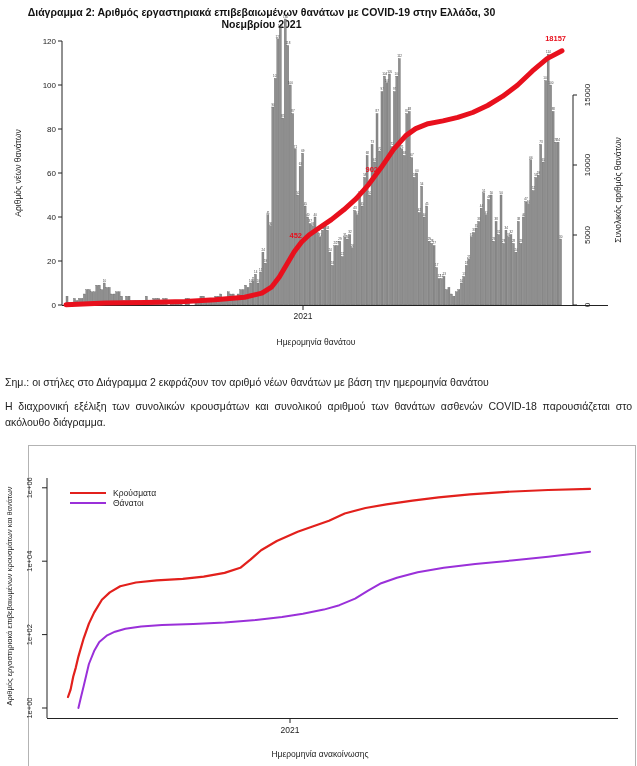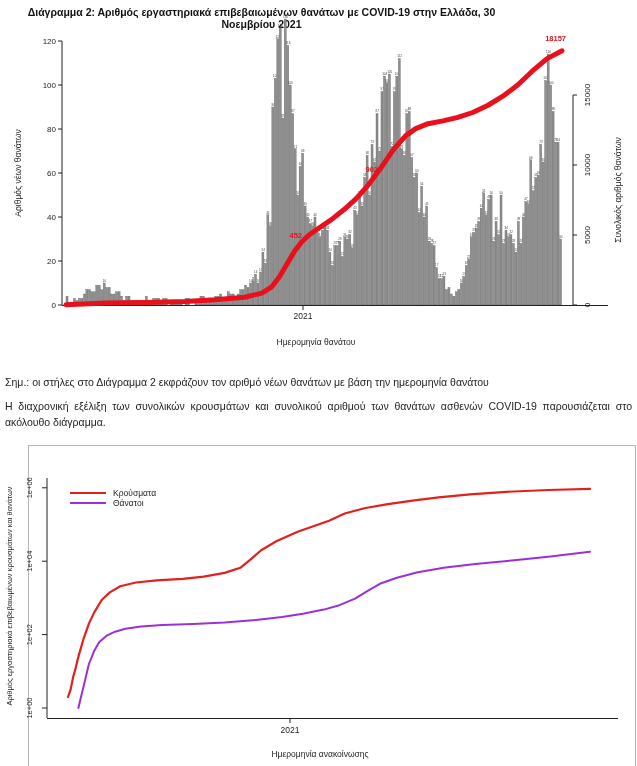--- a/index.html
+++ b/index.html
@@ -381,21 +381,21 @@
       <text x="21" y="173" font-family="&quot;Liberation Sans&quot;, sans-serif" font-size="8.5" fill="#1c1c1c" text-anchor="middle" transform="rotate(-90 21 173)">Αριθμός νέων θανάτων</text>
       <text x="621" y="190" font-family="&quot;Liberation Sans&quot;, sans-serif" font-size="8.5" fill="#1c1c1c" text-anchor="middle" transform="rotate(-90 621 190)">Συνολικός αριθμός θανάτων</text>
       <text x="302" y="238" font-family="&quot;Liberation Sans&quot;, sans-serif" font-size="7.5" font-weight="bold" fill="#e8101d" text-anchor="end">452</text>
       <text x="378" y="172" font-family="&quot;Liberation Sans&quot;, sans-serif" font-size="7.5" font-weight="bold" fill="#e8101d" text-anchor="end">902</text>
       <text x="566" y="41" font-family="&quot;Liberation Sans&quot;, sans-serif" font-size="7.5" font-weight="bold" fill="#e8101d" text-anchor="end">18157</text>
       <polyline points="66.0,304.7 105.7,303.0 145.4,302.4 185.0,301.4 214.8,299.7 244.6,297.2 261.9,293.1 271.8,286.8 279.3,277.0 286.7,264.4 294.2,251.8 301.6,242.0 309.0,235.0 319.0,228.0 331.4,219.6 343.8,209.8 356.2,198.6 368.6,184.6 381.0,167.8 393.4,149.6 405.8,135.6 415.7,128.6 428.1,123.7 443.0,120.9 457.8,117.4 472.7,112.5 487.6,105.5 502.5,96.4 517.4,85.2 532.2,71.2 547.1,58.6 562.0,50.8" fill="none" stroke="#e8101d" stroke-width="5" stroke-linecap="round" stroke-linejoin="round"></polyline>
     </svg>
 
   <div id="note1" class="bodytext">Σημ.: οι στήλες στο Διάγραμμα 2 εκφράζουν τον αριθμό νέων θανάτων με βάση την ημερομηνία θανάτου</div>
 
-  <div id="para1" class="bodytext">Η διαχρονική εξέλιξη των συνολικών κρουσμάτων και συνολικού αριθμού των θανάτων ασθενών COVID-19 παρουσιάζεται στο ακόλουθο διάγραμμα.</div>
+  <div id="para1" class="bodytext">Η διαχρονική εξέλιξη των συνολικών κρουσμάτων και συνολικού αριθμού των θανάτων ασθενών COVID-18 παρουσιάζεται στο ακόλουθο διάγραμμα.</div>
 
   <div id="chart3-frame"></div>
 
 
   <svg id="chart3-svg" class="layer" width="637" height="766" viewBox="0 0 637 766">
       <line x1="47" y1="478" x2="47" y2="718" stroke="#222222" stroke-width="1"></line>
       <line x1="47" y1="718.5" x2="618" y2="718.5" stroke="#222222" stroke-width="1"></line>
       <line x1="42" y1="708" x2="47" y2="708" stroke="#222222" stroke-width="1"></line>
       <text x="32" y="708" font-family="&quot;Liberation Sans&quot;, sans-serif" font-size="7.5" fill="#1c1c1c" text-anchor="middle" transform="rotate(-90 32 708)">1e+00</text>
       <line x1="42" y1="634.6" x2="47" y2="634.6" stroke="#222222" stroke-width="1"></line>

